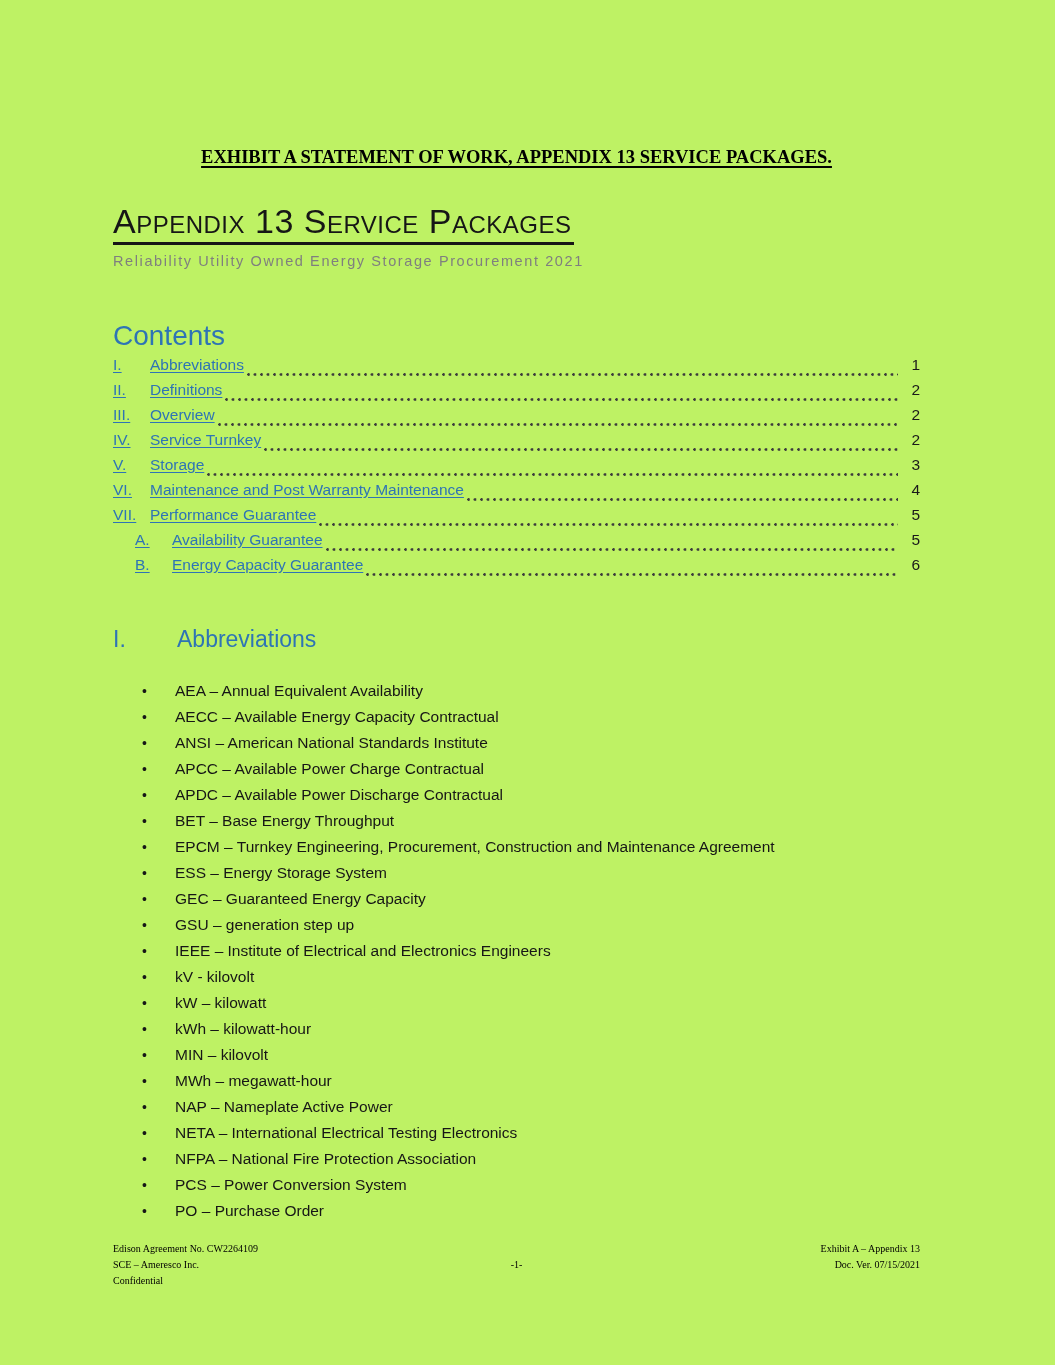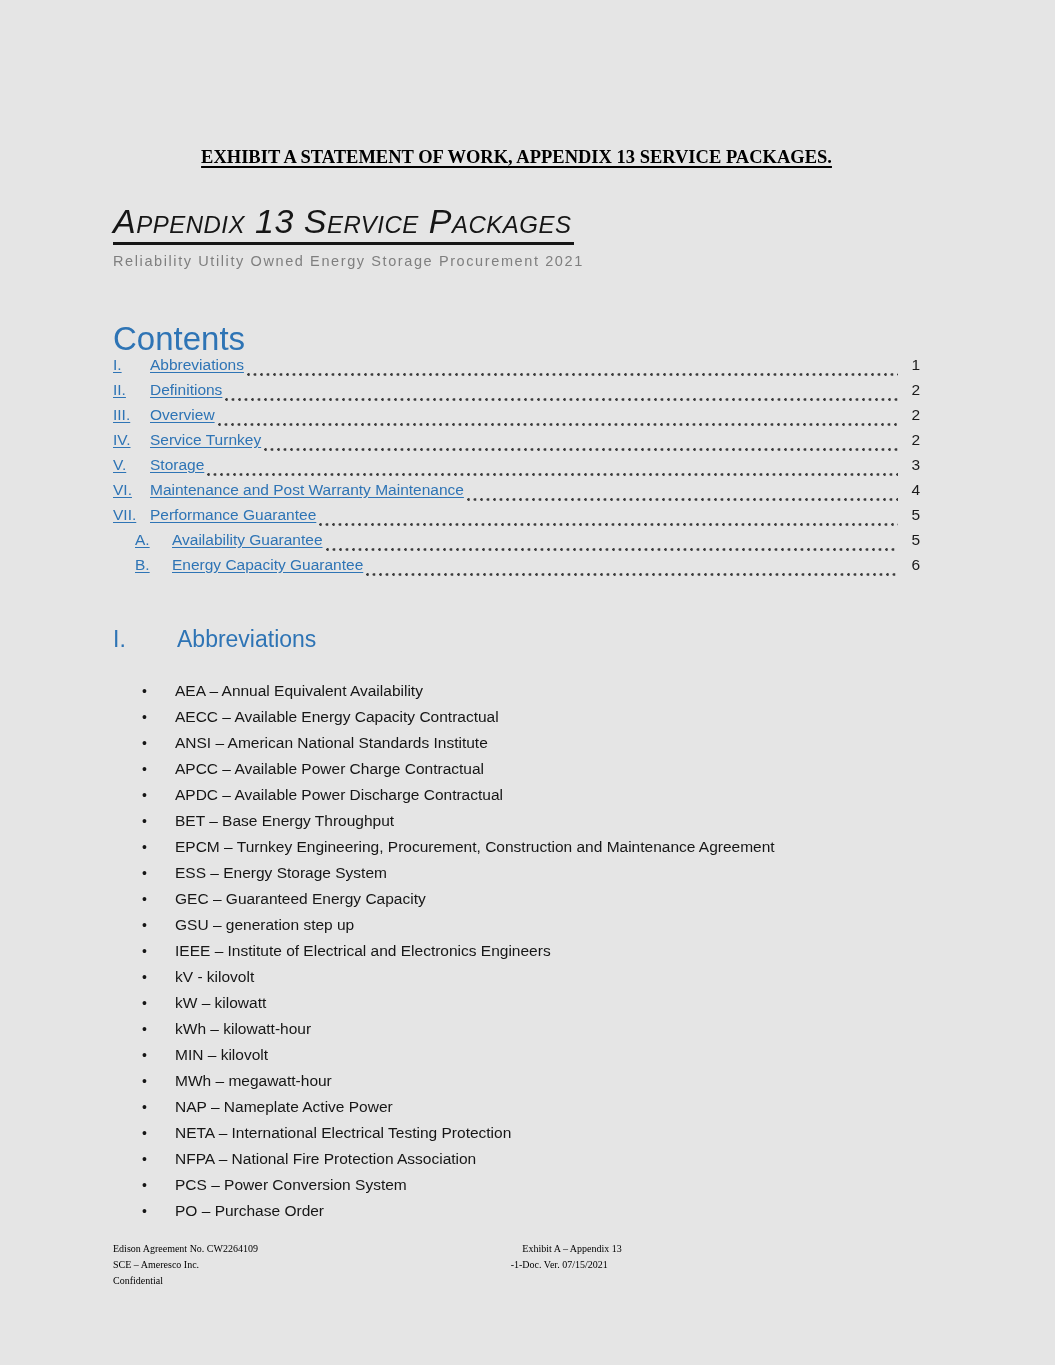--- a/index.html
+++ b/index.html
@@ -4,21 +4,21 @@
 <style>
   html, body {
     margin: 0; padding: 0;
     width: 1055px; height: 1365px;
     background: #ffffff;
     overflow: hidden;
   }
   .page {
     position: absolute; inset: 0;
     width: 1055px; height: 1365px;
-    background: #e5e5e5;
+    background: #bef264;
     font-family: "Liberation Sans", "DejaVu Sans", sans-serif;
     color: #1a1a1a;
   }
   
   .header-notice {
     position: absolute; top: 147px; left: 113px; right: 135px;
     text-align: center;
     font-family: "Liberation Serif", "DejaVu Serif", serif;
     font-weight: bold;
     font-size: 18.5px;
@@ -37,34 +37,33 @@
     font-family: "Liberation Sans", "DejaVu Sans", sans-serif;
     font-weight: 300;
     font-variant: small-caps;
     font-size: 34px;
     line-height: 34px;
     letter-spacing: 0.5px;
     color: #161616;
     padding-bottom: 4px;
     border-bottom: 3px solid #161616;
     padding-right: 2px;
-    font-style: italic;
   }
   .doc-subtitle {
     position: absolute; top: 253px; left: 113px;
     font-size: 14.5px;
     letter-spacing: 1.6px;
     color: #7f7f7f;
   }
   
   .toc-heading {
     position: absolute; top: 320px; left: 113px;
     margin: 0;
     font-weight: 400;
-    font-size: 33px;
+    font-size: 28px;
     color: var(--heading-blue, #2E74B5);
   }
   .toc-list {
     position: absolute; top: 356px; left: 113px; right: 135px;
   }
   .toc-row {
     display: flex;
     align-items: baseline;
     height: 25px;
     font-size: 15.5px;
@@ -130,21 +129,21 @@
     position: absolute; top: 1241px; left: 113px; right: 135px;
     display: grid;
     grid-template-columns: 1fr auto 1fr;
     font-family: "Liberation Serif", "DejaVu Serif", serif;
     font-size: 10px;
     line-height: 16px;
     color: #000;
   }
   .footer-left { text-align: left; }
   .footer-center { align-self: start; margin-top: 16px; text-align: center; }
-  .footer-right { }
+  .footer-right { text-align: right; }
 </style>
 </head>
 <body>
 
 <div class="page">
 
   <div class="header-notice">
     <span>EXHIBIT A STATEMENT OF WORK, APPENDIX 13 SERVICE PACKAGES.</span>
   </div>
 
@@ -225,21 +224,21 @@
       <li><span class="bullet-marker">•</span><span>ESS – Energy Storage System</span></li>
       <li><span class="bullet-marker">•</span><span>GEC – Guaranteed Energy Capacity</span></li>
       <li><span class="bullet-marker">•</span><span>GSU – generation step up</span></li>
       <li><span class="bullet-marker">•</span><span>IEEE – Institute of Electrical and Electronics Engineers</span></li>
       <li><span class="bullet-marker">•</span><span>kV - kilovolt</span></li>
       <li><span class="bullet-marker">•</span><span>kW – kilowatt</span></li>
       <li><span class="bullet-marker">•</span><span>kWh – kilowatt-hour</span></li>
       <li><span class="bullet-marker">•</span><span>MIN – kilovolt</span></li>
       <li><span class="bullet-marker">•</span><span>MWh – megawatt-hour</span></li>
       <li><span class="bullet-marker">•</span><span>NAP – Nameplate Active Power</span></li>
-      <li><span class="bullet-marker">•</span><span>NETA – International Electrical Testing Protection</span></li>
+      <li><span class="bullet-marker">•</span><span>NETA – International Electrical Testing Electronics</span></li>
       <li><span class="bullet-marker">•</span><span>NFPA – National Fire Protection Association</span></li>
       <li><span class="bullet-marker">•</span><span>PCS – Power Conversion System</span></li>
       <li><span class="bullet-marker">•</span><span>PO – Purchase Order</span></li>
     </ul>
 
   <div class="footer">
     <div class="footer-left" id="footer-left">
         <div>Edison Agreement No. CW2264109</div>
         <div>SCE – Ameresco Inc.</div>
         <div>Confidential</div>

